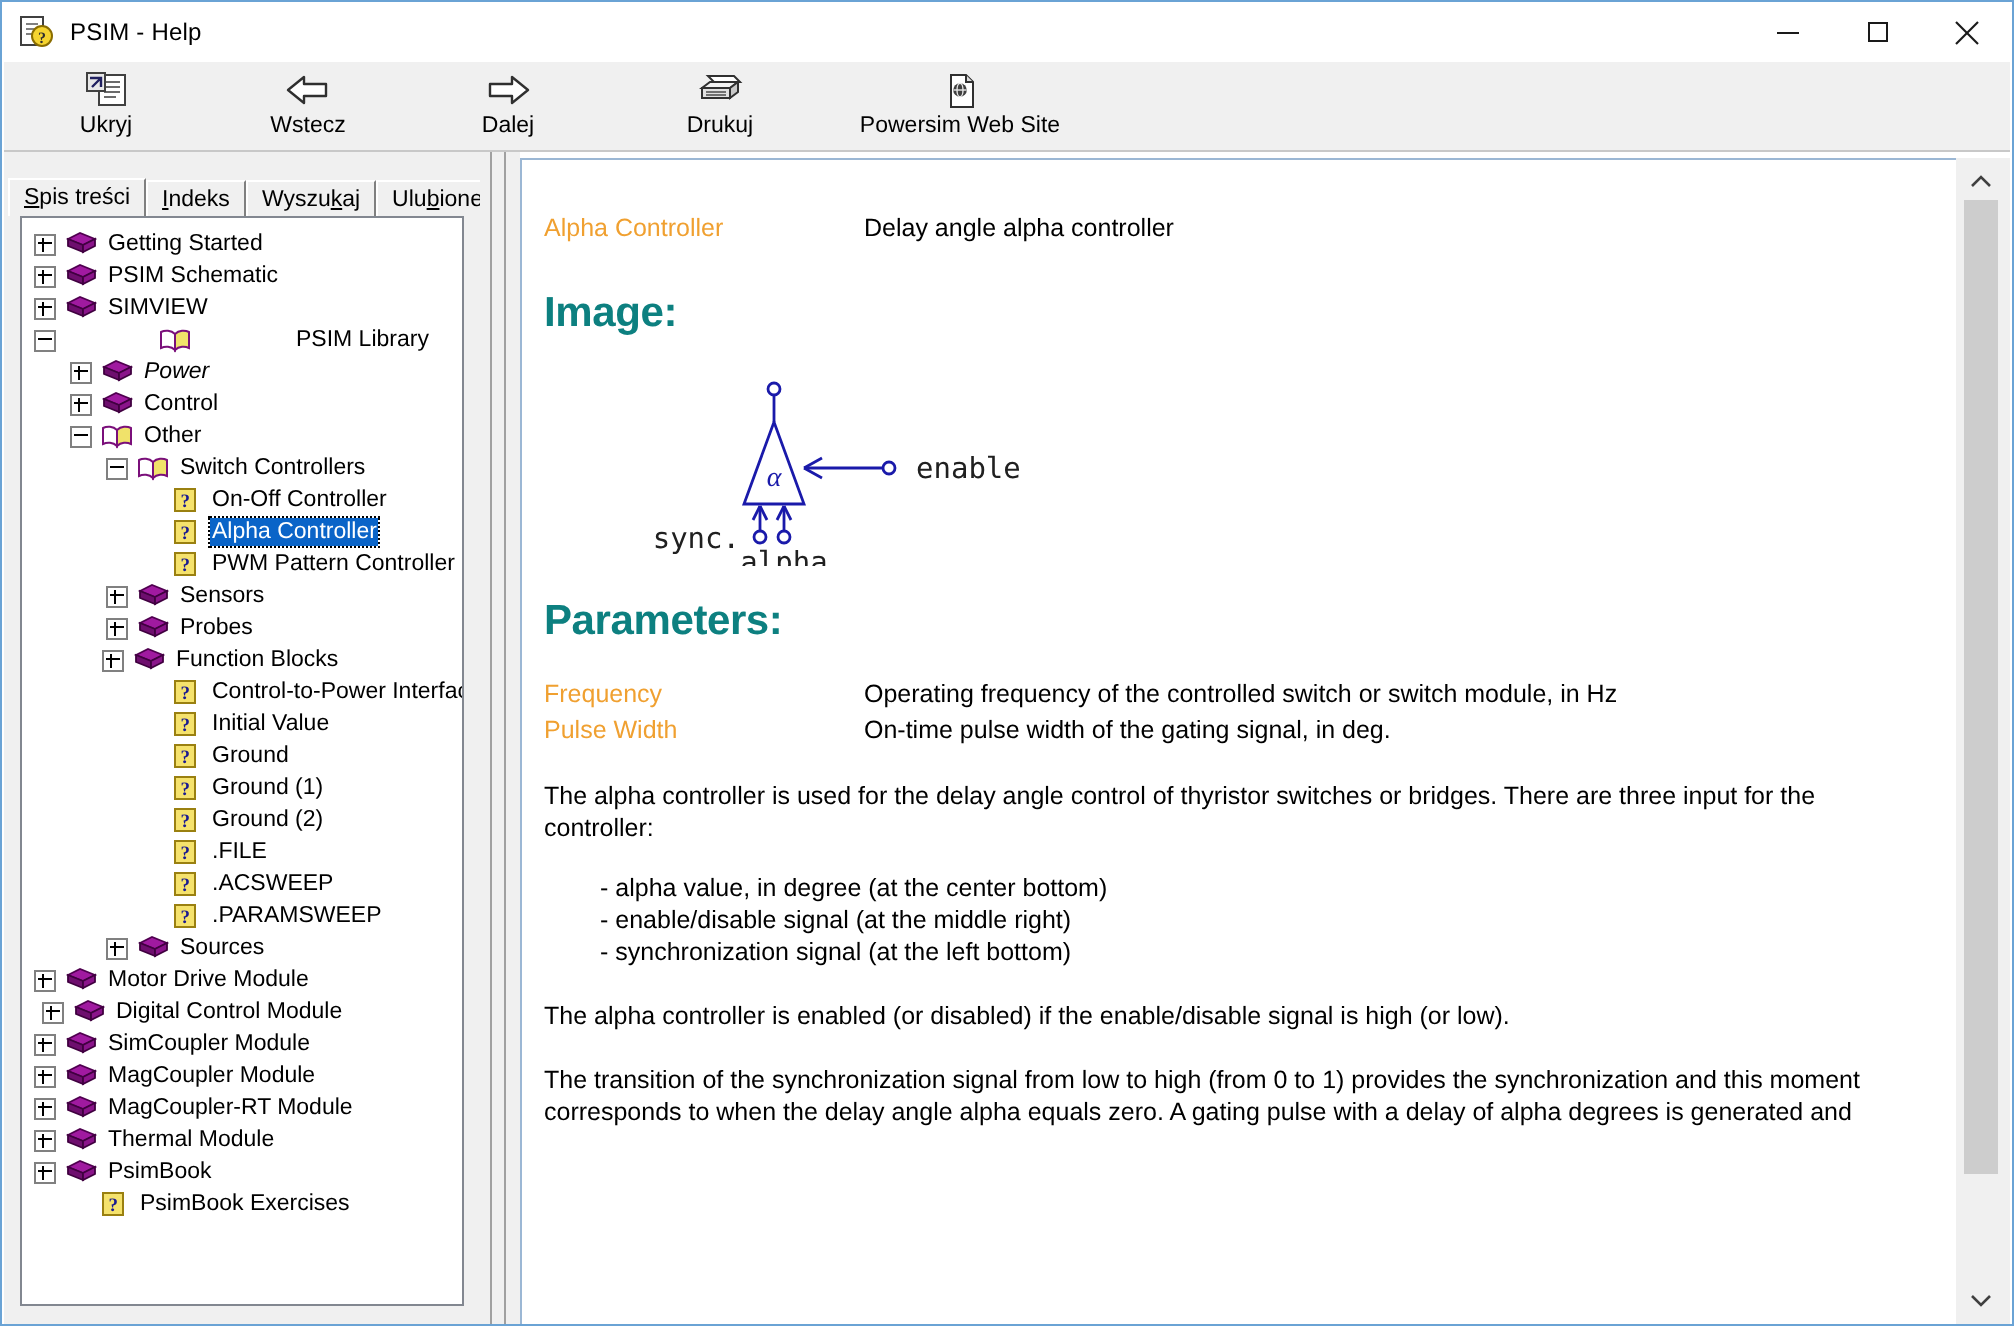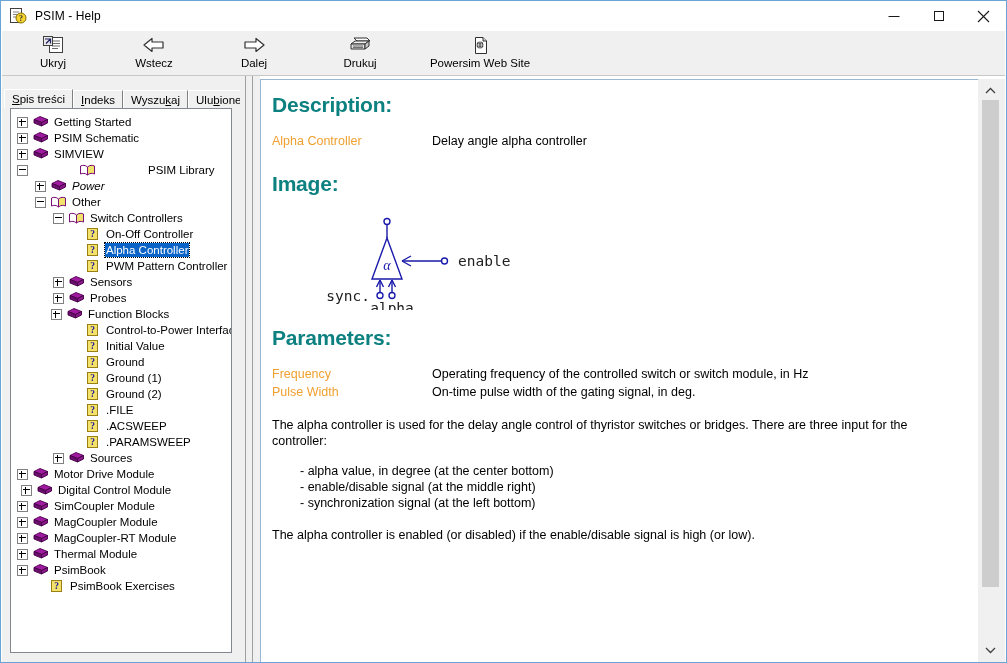--- a/index.html
+++ b/index.html
@@ -371,20 +371,29 @@
           <div class="tnode" style="padding-left: 24px; font-style: italic;">
             <span class="tog plus"></span>
             <span class="ico"><svg width="17" height="14" viewBox="0 0 17 14">
                 <path d="M2 4.5 L8 1.5 L15.5 4.5 L9.5 7.5 Z" fill="#a01aa0" stroke="#500050" stroke-width="0.9"></path>
                 <path d="M2 4.5 L2 8 L9.5 11 L9.5 7.5 Z" fill="#6e0e6e" stroke="#400040" stroke-width="0.9"></path>
                 <path d="M9.5 7.5 L9.5 11 L15.5 8 L15.5 4.5 Z" fill="#8a148a" stroke="#400040" stroke-width="0.9"></path>
               </svg></span>
             <span class="tlabel">Power</span>
           </div>
           <div class="tnode" style="padding-left: 24px;">
+            <span class="tog plus"></span>
+            <span class="ico"><svg width="17" height="14" viewBox="0 0 17 14">
+                <path d="M2 4.5 L8 1.5 L15.5 4.5 L9.5 7.5 Z" fill="#a01aa0" stroke="#500050" stroke-width="0.9"></path>
+                <path d="M2 4.5 L2 8 L9.5 11 L9.5 7.5 Z" fill="#6e0e6e" stroke="#400040" stroke-width="0.9"></path>
+                <path d="M9.5 7.5 L9.5 11 L15.5 8 L15.5 4.5 Z" fill="#8a148a" stroke="#400040" stroke-width="0.9"></path>
+              </svg></span>
+            <span class="tlabel">Control</span>
+          </div>
+          <div class="tnode" style="padding-left: 24px;">
             <span class="tog minus"></span>
             <span class="ico"><svg width="17" height="14" viewBox="0 0 17 14">
                 <path d="M8.5 4 C6.5 2 3.5 2 1.5 3 L1.5 11 C3.5 10 6.5 10 8.5 12 Z" fill="#ffffff" stroke="#7a0f7a" stroke-width="1"></path>
                 <path d="M8.5 4 C10.5 2 13.5 2 15.5 3 L15.5 11 C13.5 10 10.5 10 8.5 12 Z" fill="#f0e26a" stroke="#7a0f7a" stroke-width="1"></path>
                 <line x1="8.5" y1="4" x2="8.5" y2="12" stroke="#7a0f7a" stroke-width="1"></line>
               </svg></span>
             <span class="tlabel">Other</span>
           </div>
           <div class="tnode" style="padding-left: 42px;">
             <span class="tog minus"></span>
@@ -594,21 +603,20 @@
     </div>
   </div>
 
   <div id="splitter">
     <div id="split-bar"></div>
   </div>
 
   <div id="content">
     <div id="doc">
 
-      <h1 class="sec">Description:</h1>
 
       <div class="deftable">
         <div class="defrow">
           <span class="defterm">Alpha Controller</span>
           <span class="defdesc">Delay angle alpha controller</span>
         </div>
       </div>
 
       <h1 class="sec" style="margin-top:22px;">Image:</h1>
 
@@ -656,20 +664,21 @@
       <div class="para">The alpha controller is used for the delay angle control of thyristor switches or bridges. There are three input for the controller:</div>
 
       <div class="bullets" id="bullets">
           <div>- alpha value, in degree (at the center bottom)</div>
           <div>- enable/disable signal (at the middle right)</div>
           <div>- synchronization signal (at the left bottom)</div>
         </div>
 
       <div class="para">The alpha controller is enabled (or disabled) if the enable/disable signal is high (or low).</div>
 
+      <div class="para">The transition of the synchronization signal from low to high (from 0 to 1) provides the synchronization and this moment corresponds to when the delay angle alpha equals zero. A gating pulse with a delay of alpha degrees is generated and</div>
     </div>
   </div>
 
   <div id="vscroll">
     <div id="vscroll-track"></div>
     <div class="sb-arrow" id="sb-up">
       <svg width="11" height="8" viewBox="0 0 11 8">
         <path d="M1 6 L5.5 1.5 L10 6" fill="none" stroke="#404040" stroke-width="1.3"></path>
       </svg>
     </div>

